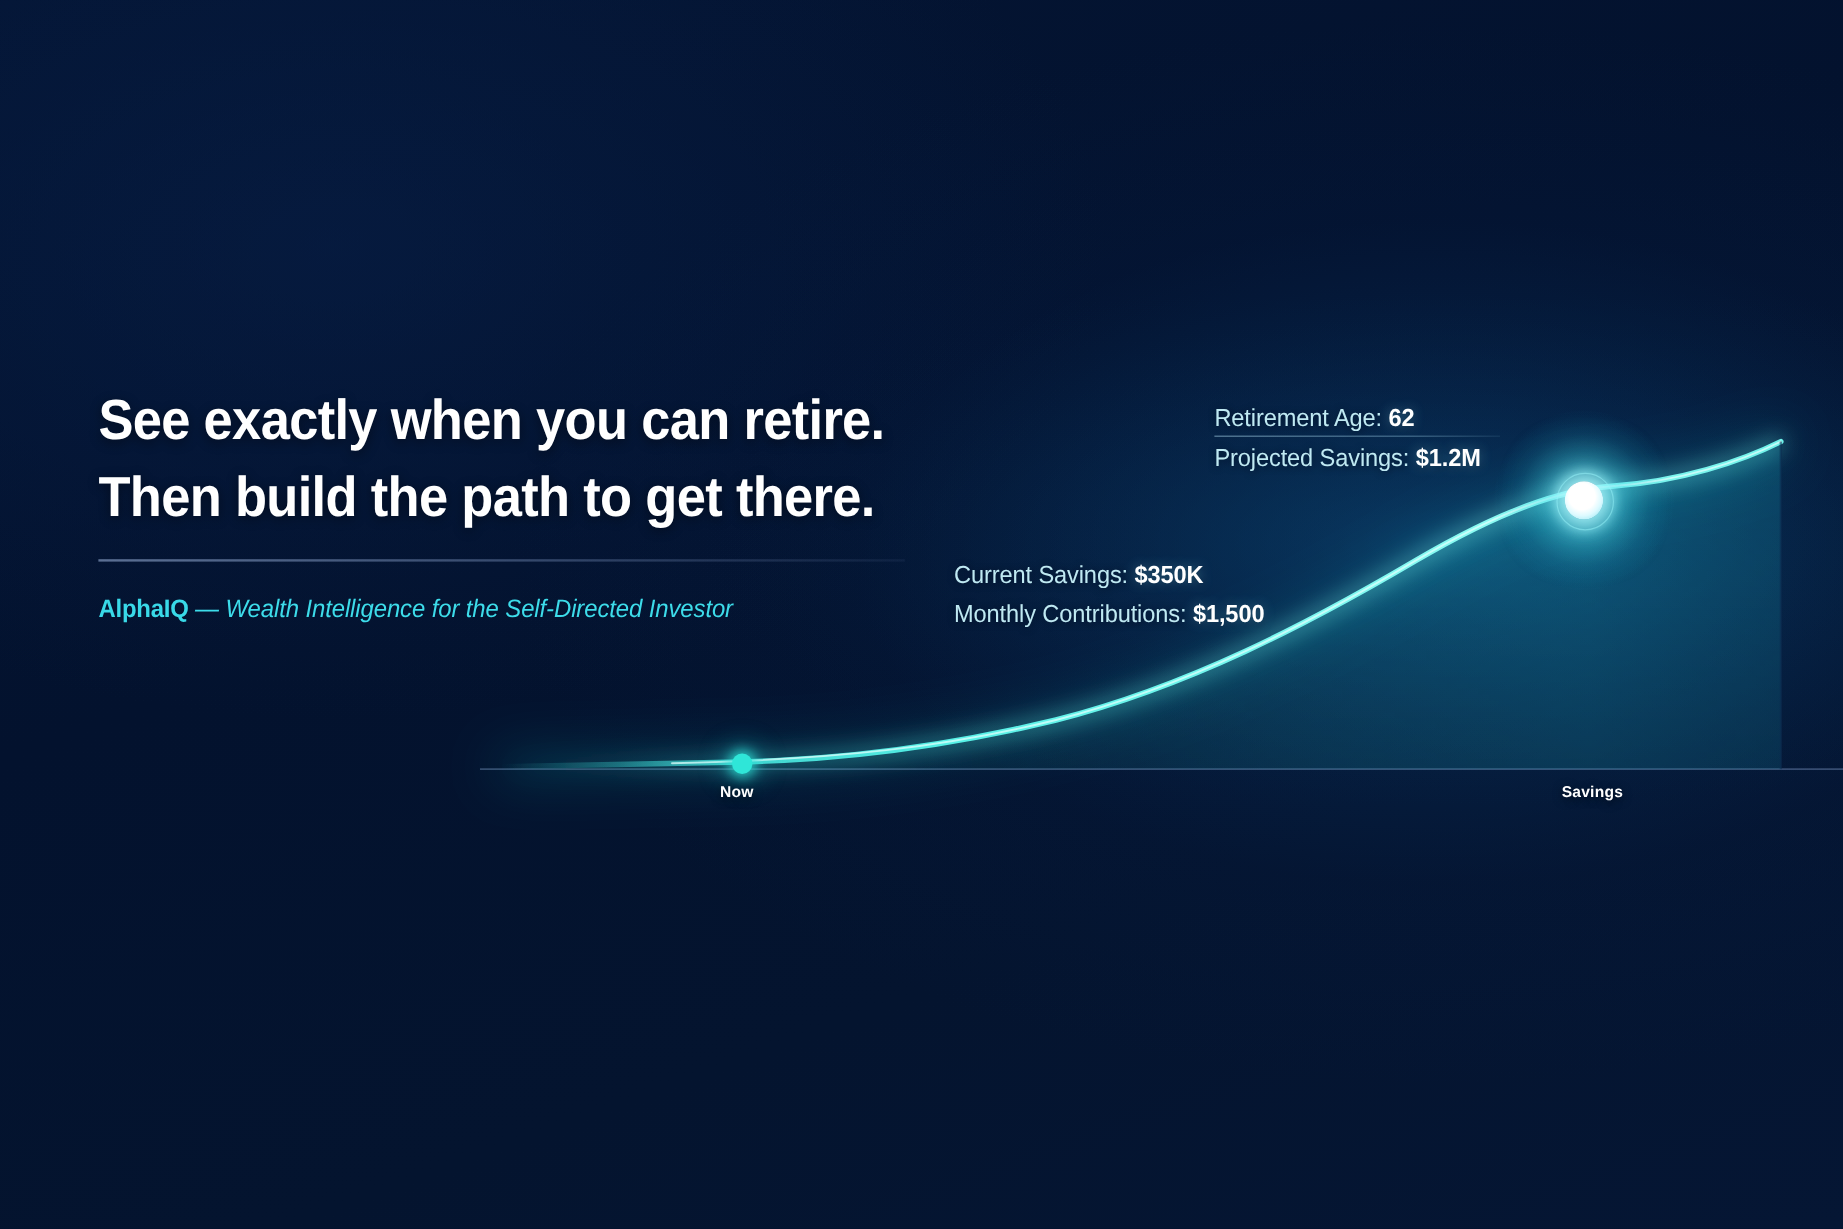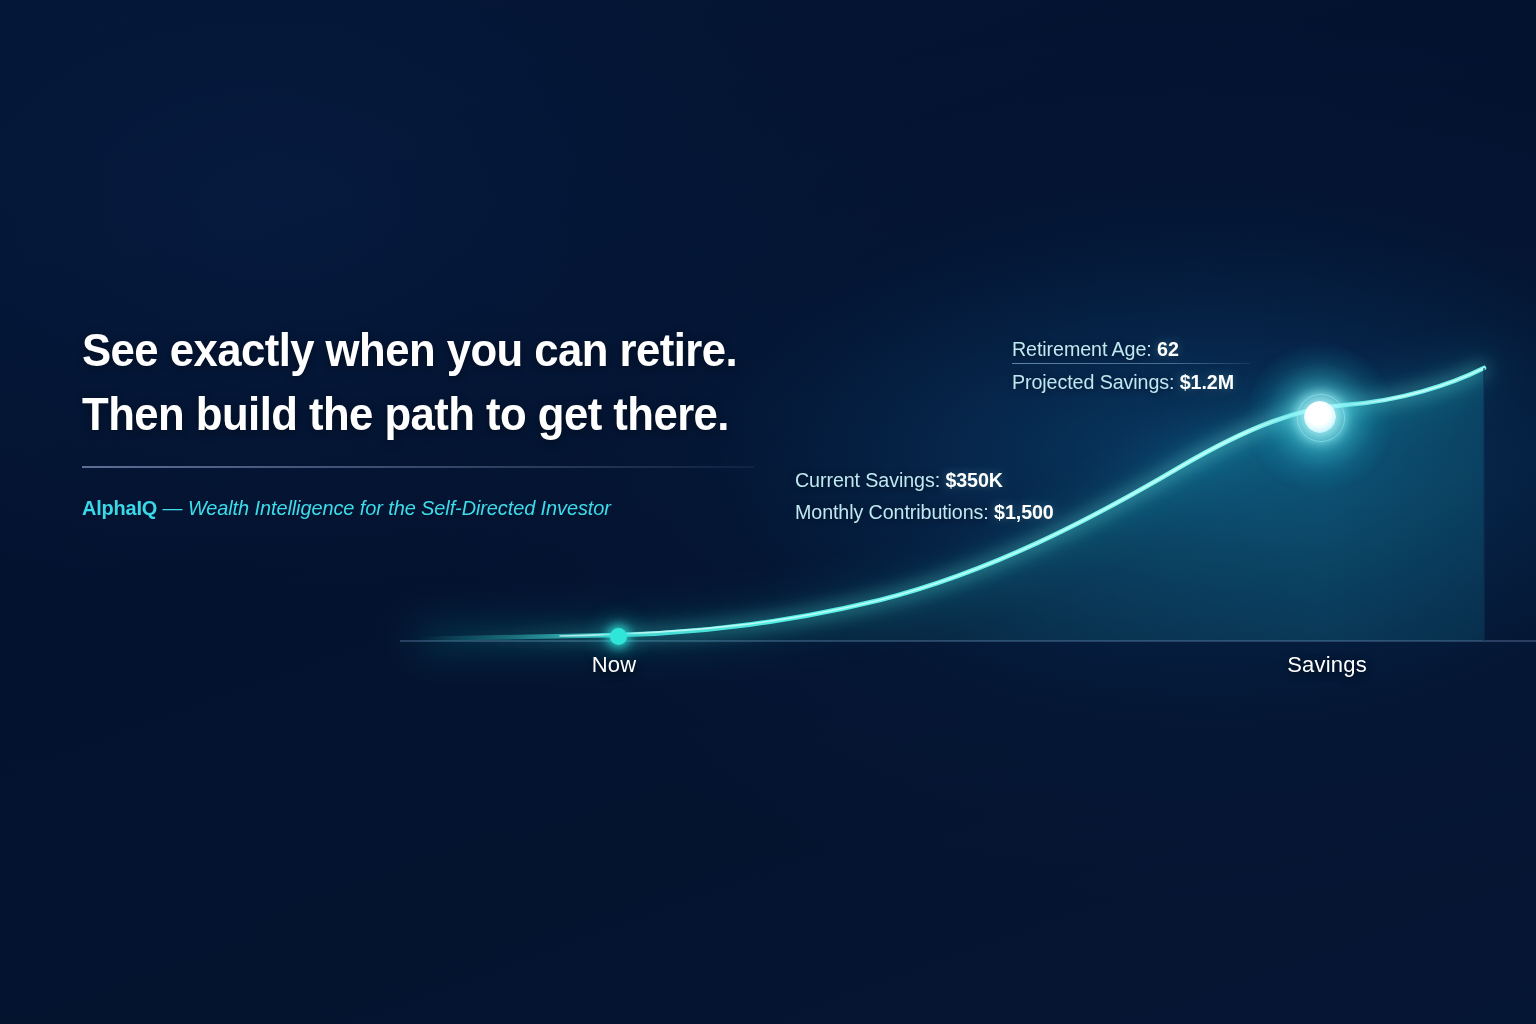--- a/index.html
+++ b/index.html
@@ -104,22 +104,22 @@
     width: 238px;
     height: 1px;
     background: linear-gradient(to right, rgba(170,215,235,0.55) 0%, rgba(150,200,225,0.42) 70%, rgba(120,175,205,0.12) 100%);
   }
   .annot-lower { left: 795px; top: 468px; }
   .annot-lower-2 { left: 795px; top: 500px; }
 
   
   .axis-label {
     position: absolute;
-    font-weight: normal;
-    font-size: 22px;
+    font-weight: bold;
+    font-size: 13px;
     color: #ffffff;
     letter-spacing: 0.2px;
     text-shadow: 0 2px 8px rgba(0,0,0,0.6);
     transform: translateX(-50%);
     white-space: nowrap;
   }
   .axis-now { left: 614px; top: 652px; }
   .axis-future { left: 1327px; top: 652px; }
 
   

